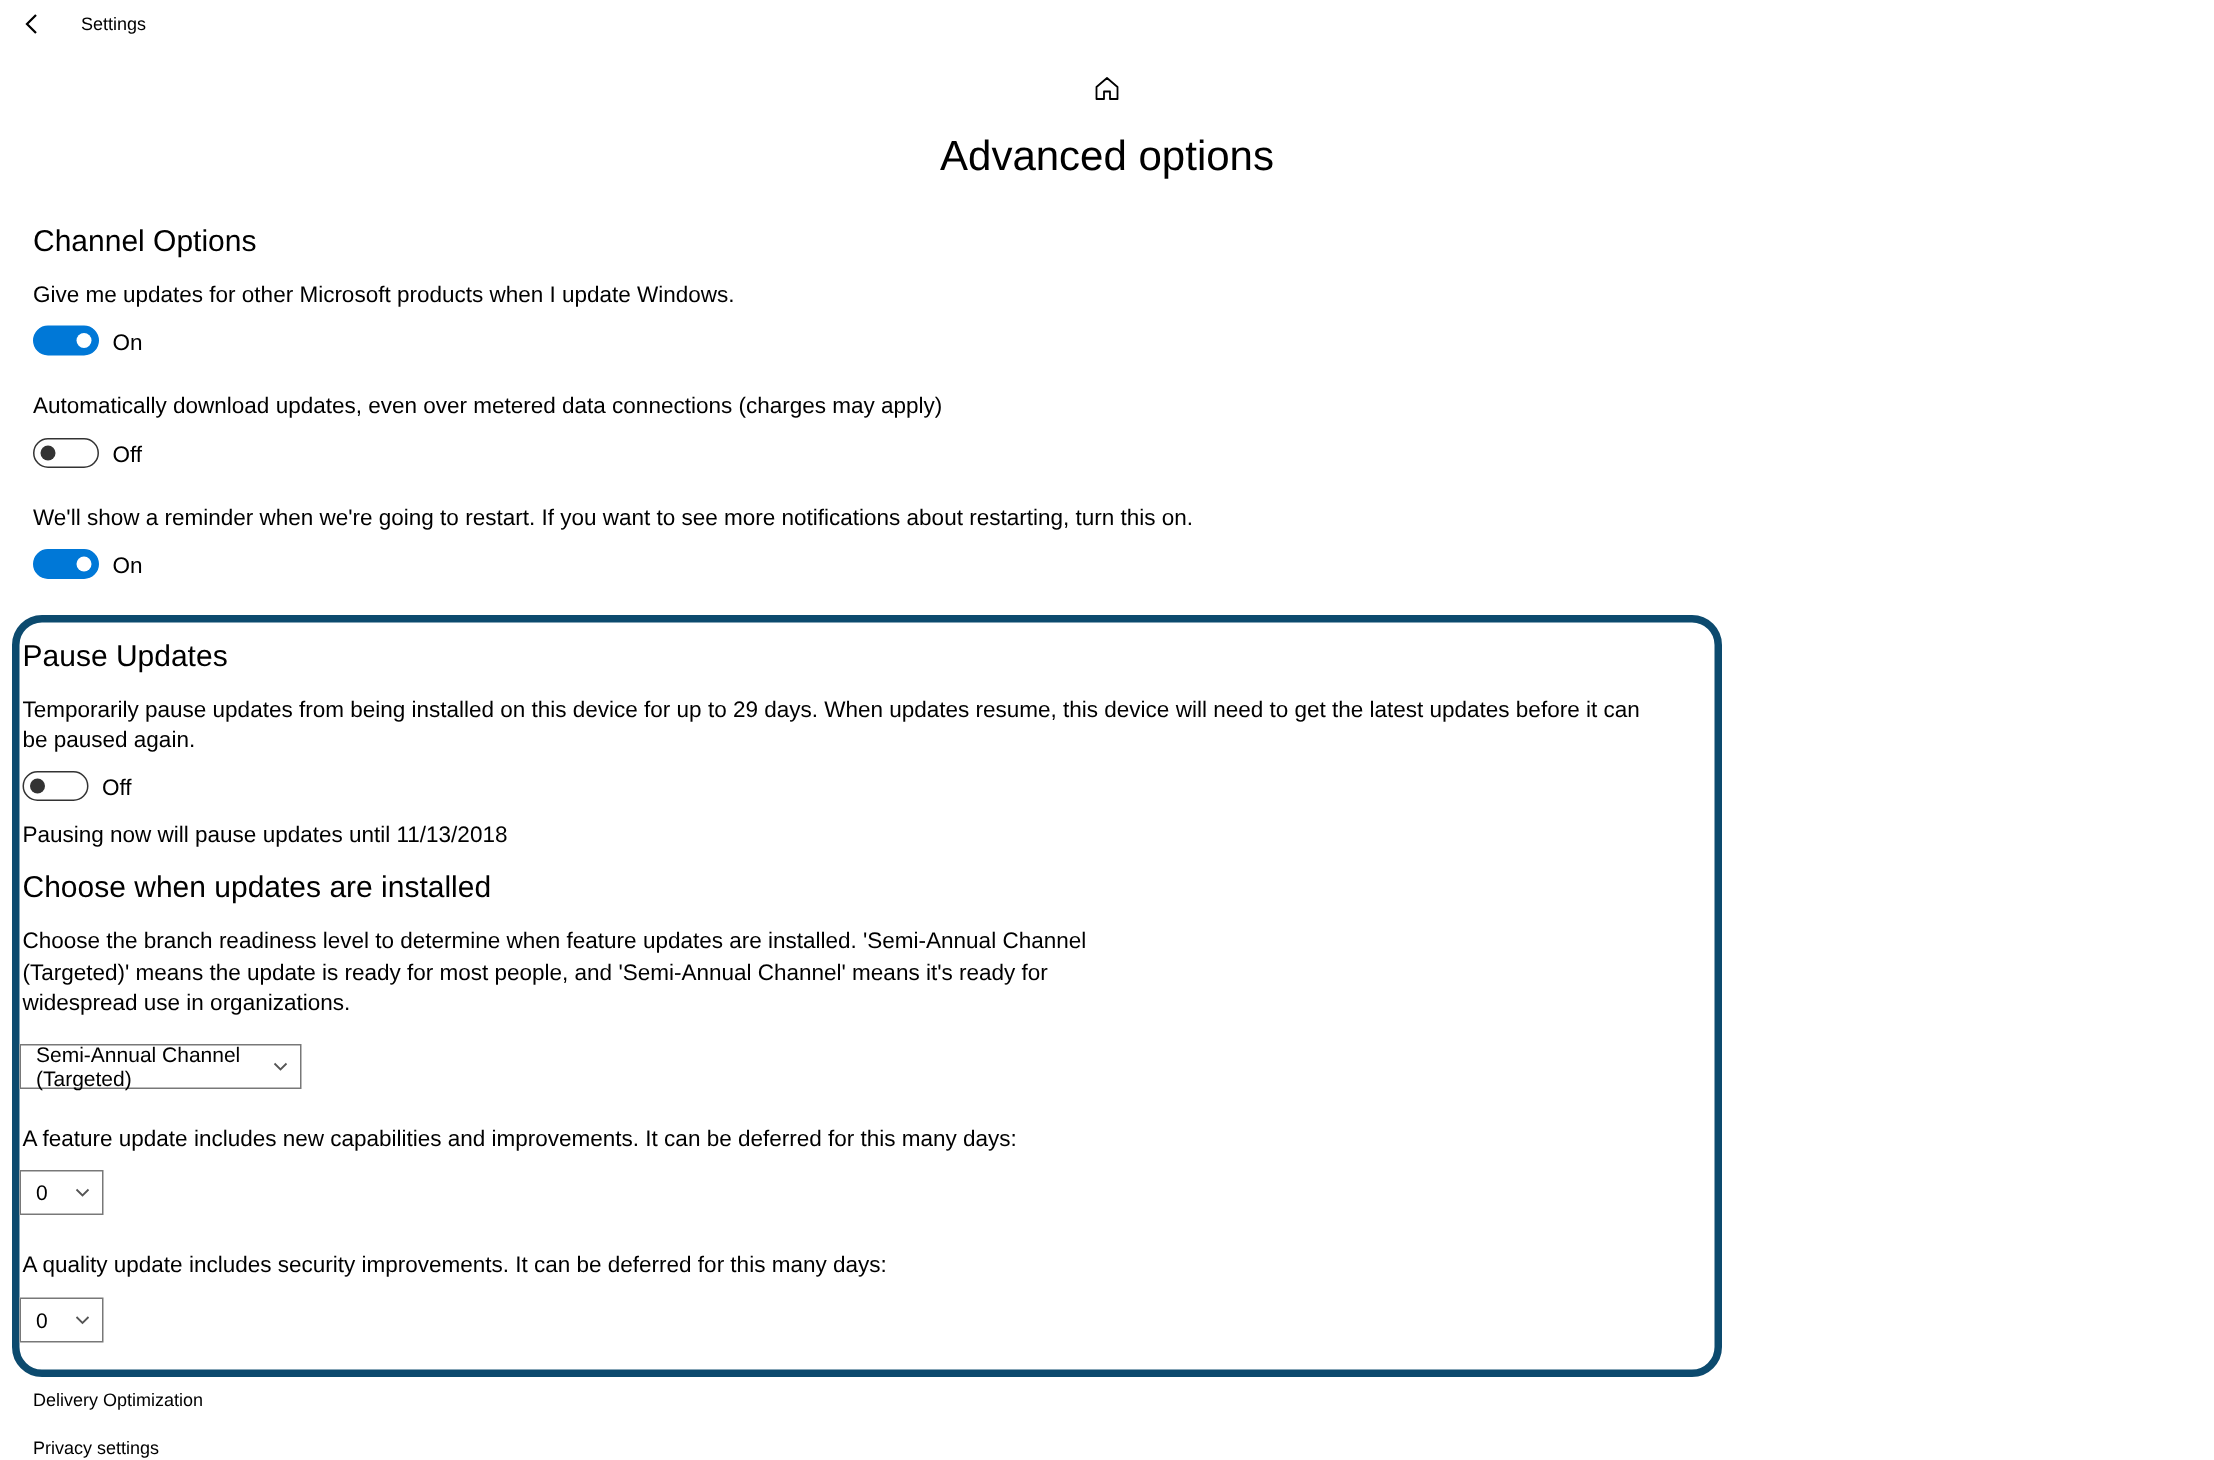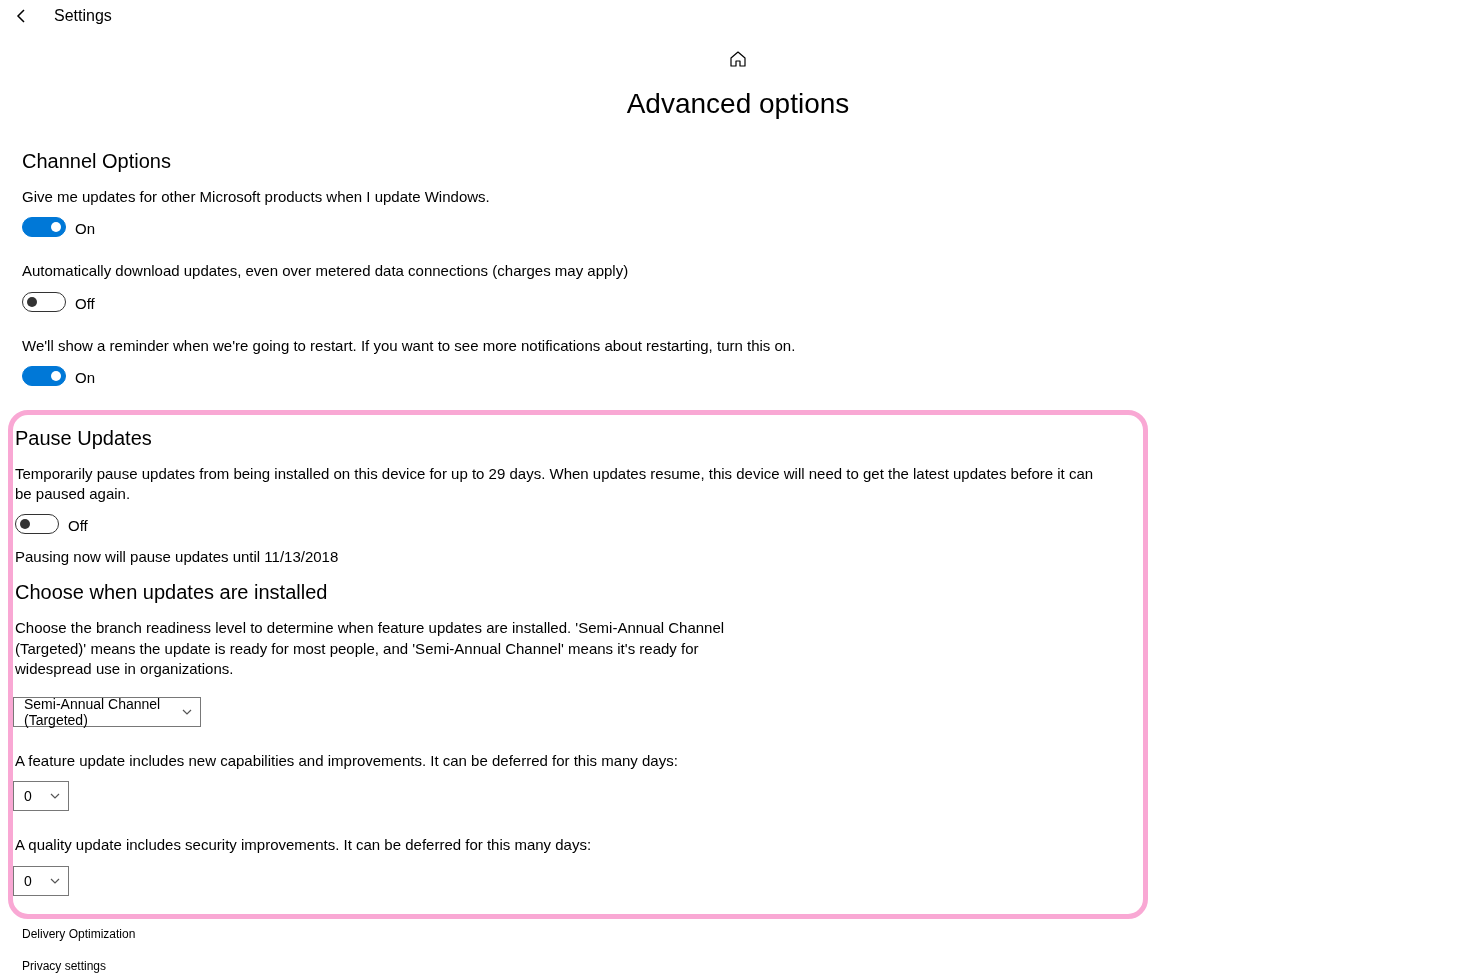--- a/index.html
+++ b/index.html
@@ -15,21 +15,21 @@
     align-items: center;
     height: 32px;
     padding-left: 14px;
     gap: 24px;
   }
   .back-arrow {
     width: 16px; height: 16px;
     display: flex; align-items: center; justify-content: center;
     cursor: pointer;
   }
-  .app-title { font-size: 16px; color: #000; }
+  .app-title { font-size: 12px; color: #000; }
   .content { padding: 14px 22px 40px 22px; }
   .page-header {
     display: flex;
     align-items: center;
     gap: 20px;
     margin-bottom: 30px;
     margin-top: 4px;
     flex-direction: column;
   }
   .home-icon { width: 18px; height: 18px; }
@@ -48,21 +48,21 @@
   .toggle .knob {
     position: absolute;
     top: 50%; transform: translateY(-50%);
     width: 10px; height: 10px; border-radius: 50%;
   }
   .toggle.on .knob { background: #fff; right: 4px; }
   .toggle.off .knob { background: #333; left: 4px; }
   .toggle-label { font-size: 15px; }
   .note { font-size: 15px; margin-bottom: 16px; }
   .highlight-box {
-    border: 5px solid #f9a8d4;
+    border: 5px solid #0c4a6e;
     border-radius: 20px;
     padding: 12px 0 18px 0;
     margin: 0 0 8px -14px;
     width: 1140px;
   }
   .highlight-box > * { padding-left: 2px; padding-right: 2px; }
   .select-box {
     display: inline-flex;
     align-items: center;
     justify-content: space-between;

